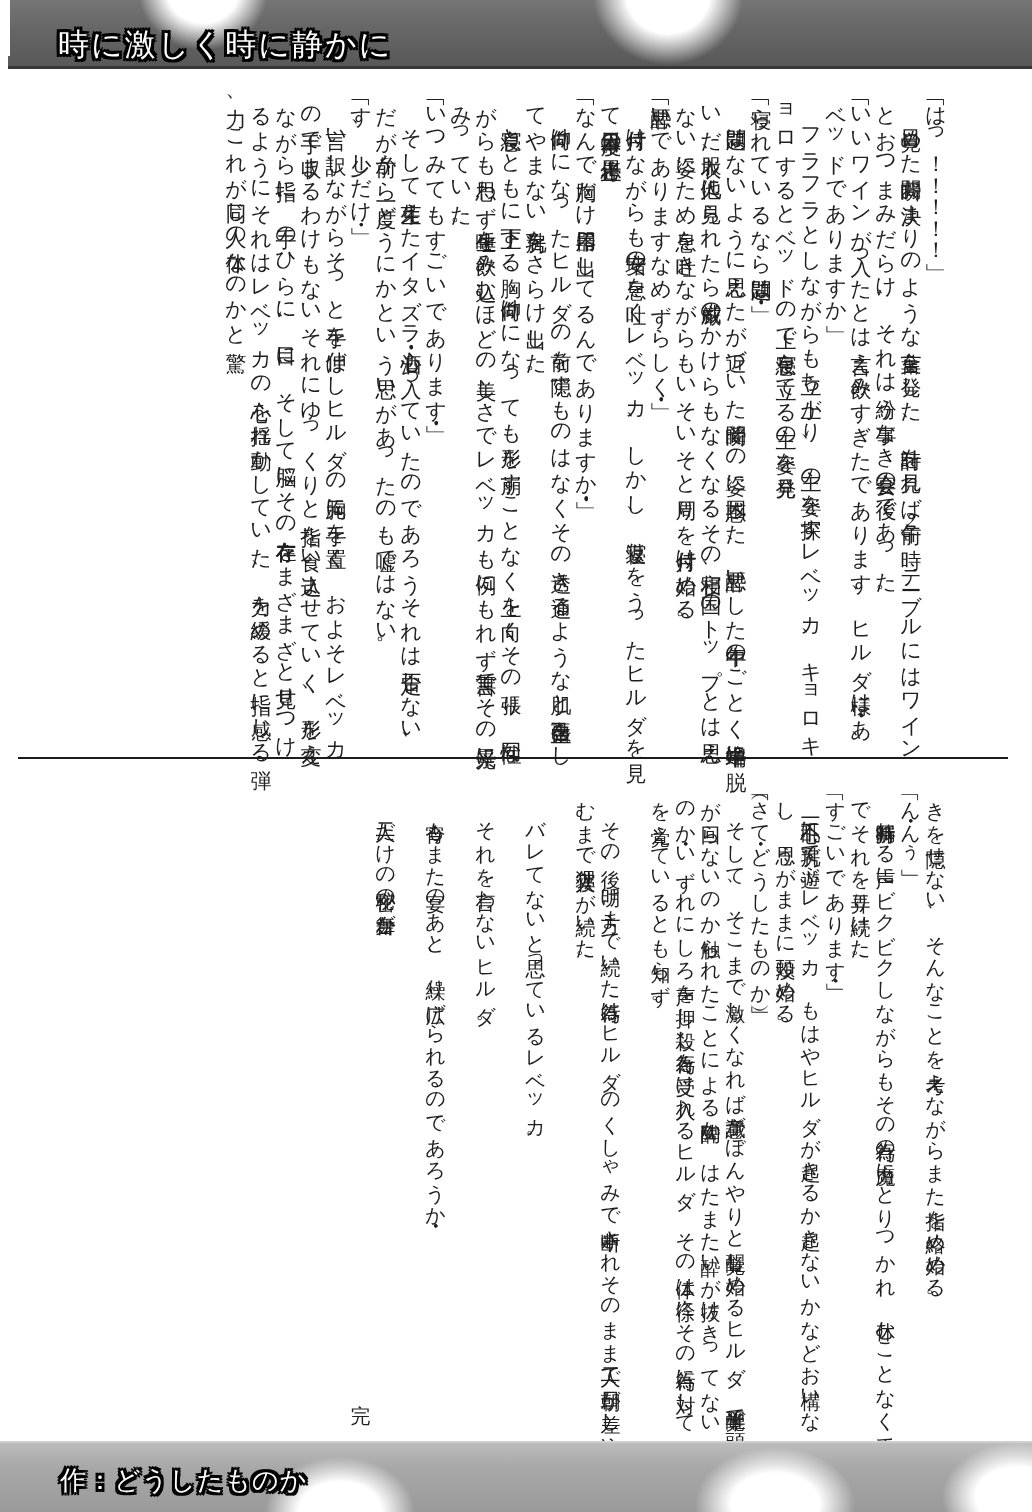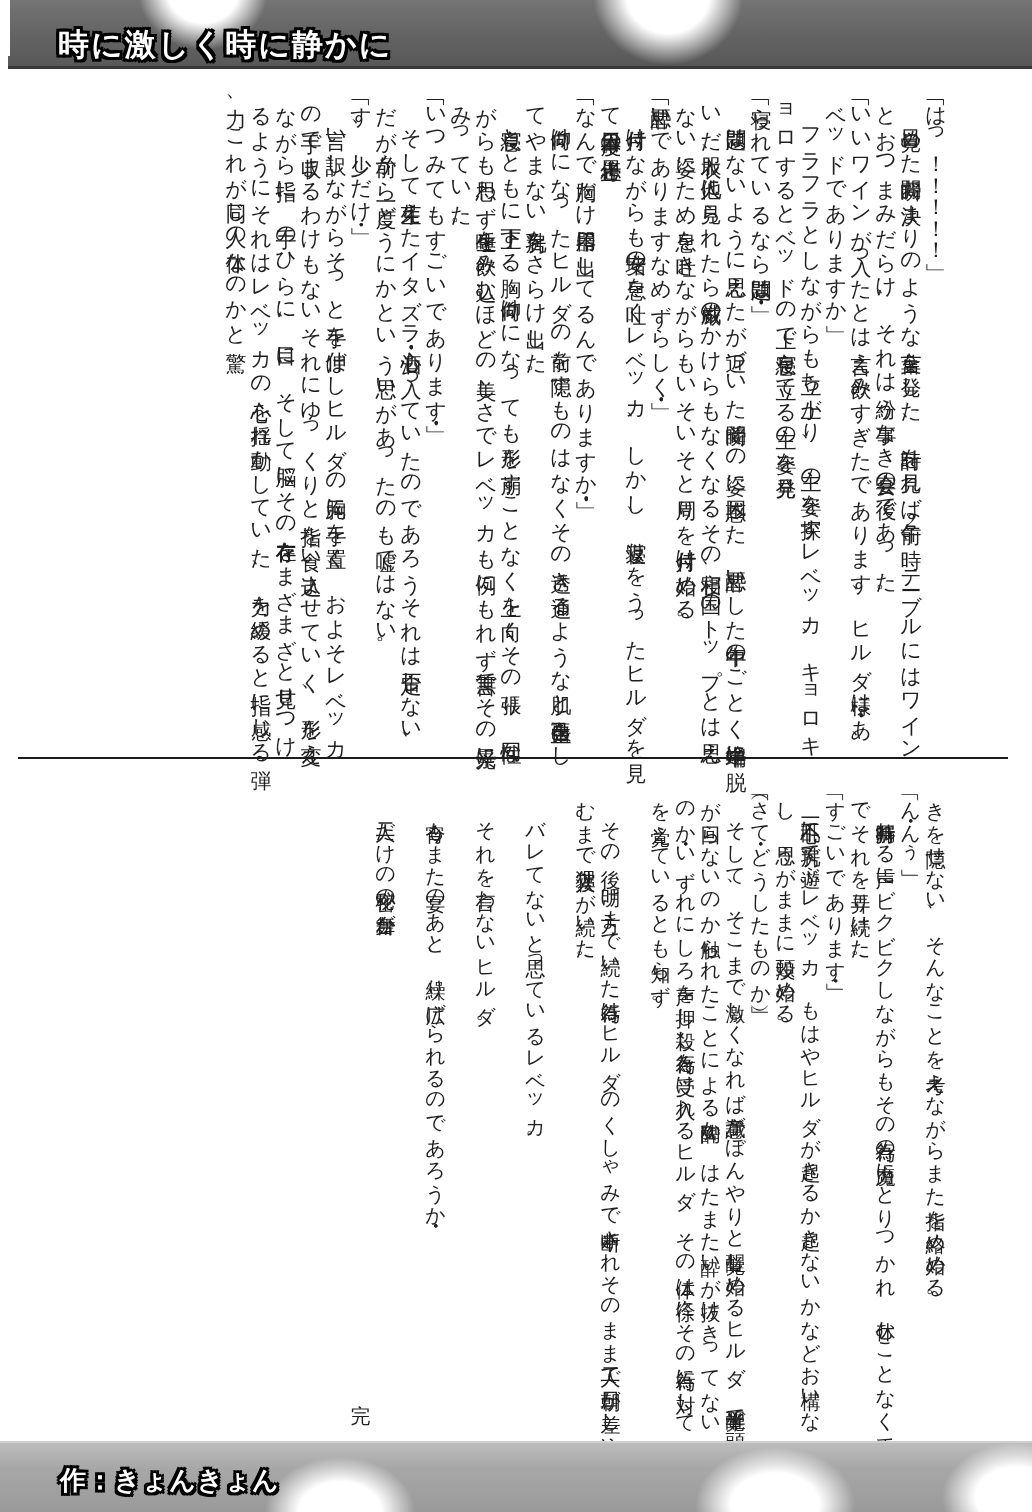--- a/index.html
+++ b/index.html
@@ -24,21 +24,21 @@
   }
   .glare.g1 { left: 130px; top: -70px; width: 130px; height: 120px; }
   .glare.g2 { left: 585px; top: -75px; width: 150px; height: 140px; }
   .glare.g3 { left: 265px; bottom: -55px; width: 150px; height: 110px; }
   .glare.g4 { left: 695px; bottom: -50px; width: 160px; height: 115px; }
   .glare.g5 { right: -60px; bottom: -40px; width: 150px; height: 110px; }
 
   .banner-text {
     position: relative;
     font-family: "Liberation Sans", "DejaVu Sans", sans-serif;
-    font-weight: bold;
+    font-weight: normal;
     color: #ffffff;
     text-shadow:
       -3px -3px 0 #000, 3px -3px 0 #000, -3px 3px 0 #000, 3px 3px 0 #000,
       -3px 0 0 #000, 3px 0 0 #000, 0 -3px 0 #000, 0 3px 0 #000,
       -2px -2px 0 #000, 2px -2px 0 #000, -2px 2px 0 #000, 2px 2px 0 #000;
   }
   .header-title {
     margin: 24px 0 0 50px;
     font-size: 31px;
     letter-spacing: 2px;
@@ -140,14 +140,14 @@
   <p class="gap">　それを言わないヒルダ。</p>
   <p class="gap">　今宵もまた宴のあと、繰り広げられるのであろうか・・・・</p>
   <p class="gap">　二人だけの秘密の舞台が・・・・</p>
   <p class="end-mark">完</p>
 </div>
 
 <div class="footer-bar">
   <div class="glare g3"></div>
   <div class="glare g4"></div>
   <div class="glare g5"></div>
-  <span class="banner-text footer-credit">作：きょんきょん</span>
+  <span class="banner-text footer-credit">作：どうしたものか</span>
 </div>
 
 </body></html>

